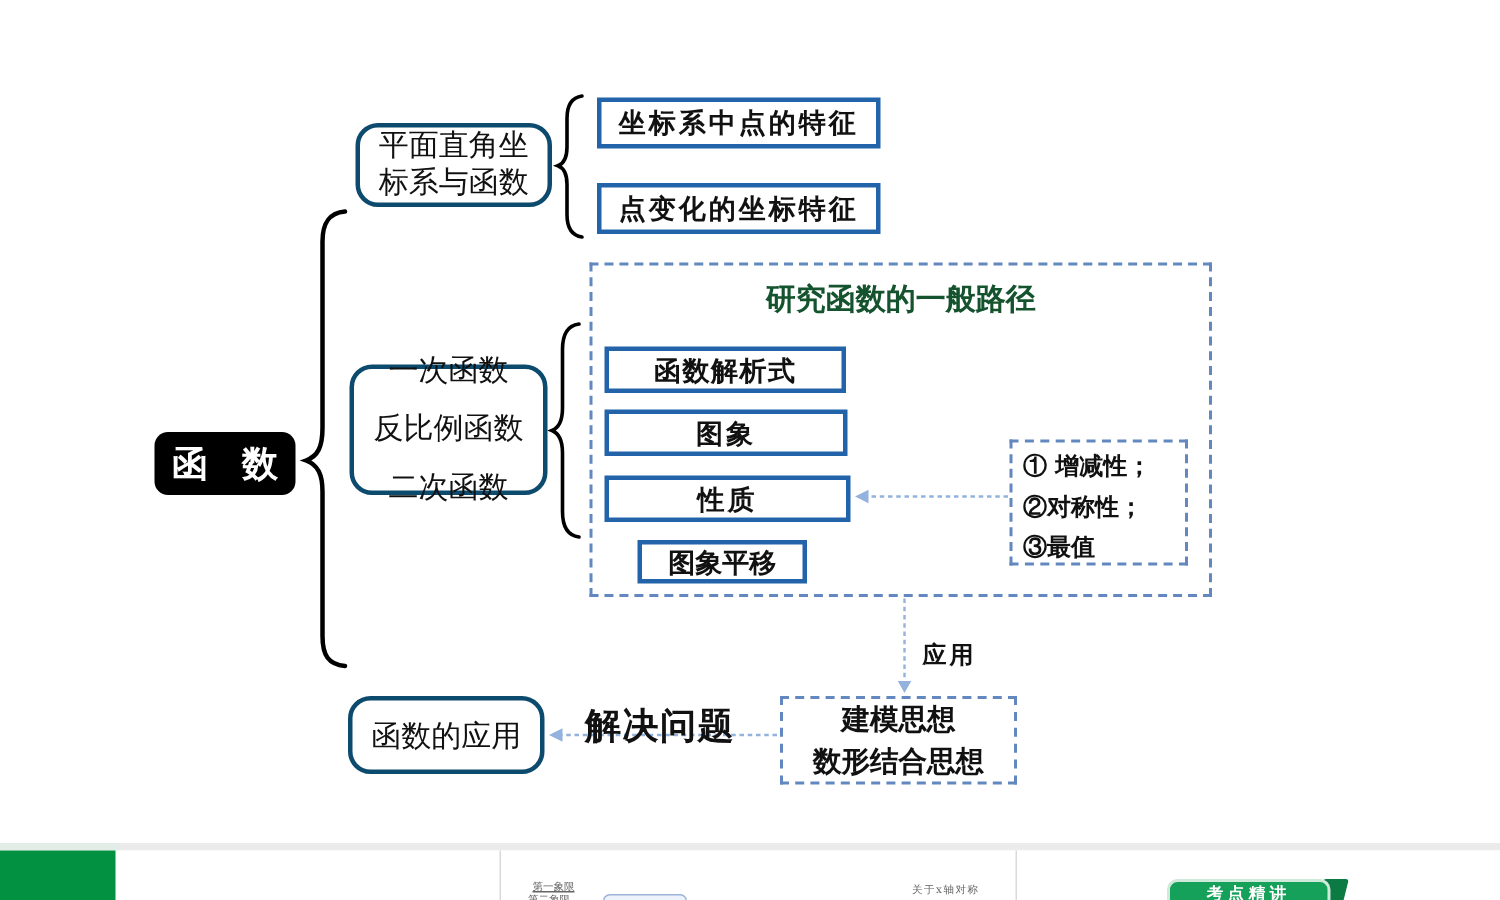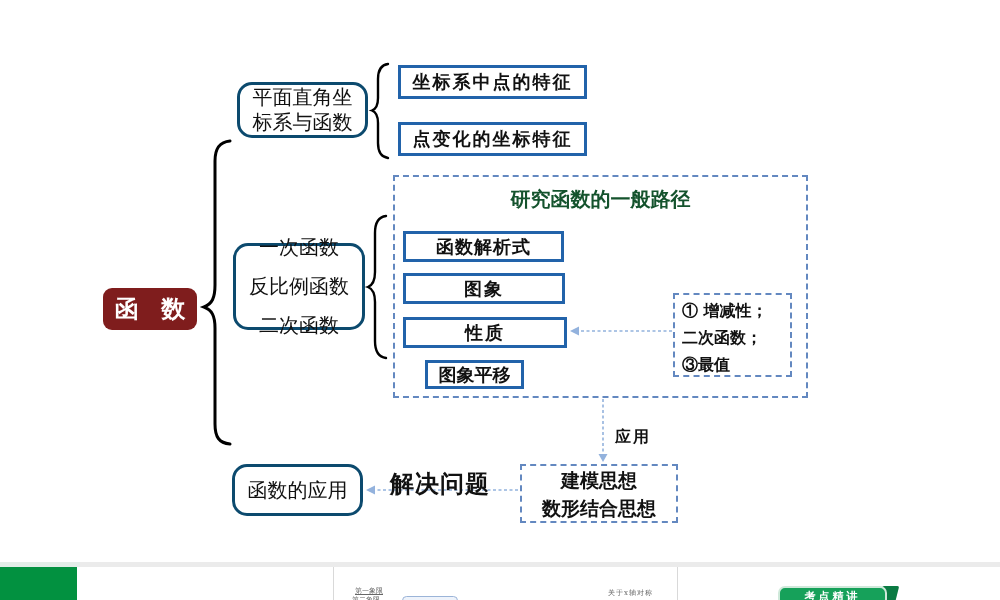--- a/index.html
+++ b/index.html
@@ -5,21 +5,21 @@
   html,body{margin:0;padding:0;background:#fff;}
   #stage{position:relative;width:1000px;height:600px;background:#ffffff;overflow:hidden;
          font-family:"Liberation Sans",sans-serif;}
   .abs{position:absolute;box-sizing:border-box;}
   .preline{white-space:pre-line;}
 
   
   .rbox{border:3px solid #0c4a6e;border-radius:15px;background:#fff;color:#111;
         font-weight:400;text-align:center;display:flex;align-items:center;justify-content:center;}
   
-  .root{background:#7f1d1d;color:#fff;border-radius:9px;font-weight:700;
+  .root{background:#000000;color:#fff;border-radius:9px;font-weight:700;
         display:flex;align-items:center;justify-content:center;letter-spacing:8px;}
   
   .leaf{border:3px solid #2263aa;background:#fff;color:#111;text-align:center;
         display:flex;align-items:center;justify-content:center;
         font-family:"DejaVu Serif",serif;font-weight:600;}
   
   .dashed{border:2px dashed #6388c0;background:transparent;}
   .kai{font-family:"DejaVu Serif",serif;font-weight:600;color:#111;}
 
   
@@ -69,24 +69,24 @@
   <div class="abs rbox preline" style="left:233px;top:243px;width:132px;height:87px;font-size:20px;line-height:39px;">一次函数
 反比例函数
 二次函数</div>
 
   <div class="abs dashed" style="left:393px;top:175px;width:415px;height:223px;"></div>
   <div class="abs" style="left:393px;top:186px;width:415px;text-align:center;font-size:20px;font-weight:700;color:#14532d;">研究函数的一般路径</div>
 
   <div class="abs leaf" style="left:403px;top:231px;width:161px;height:31px;font-size:18px;letter-spacing:1px;">函数解析式</div>
   <div class="abs leaf" style="left:403px;top:273px;width:162px;height:31px;font-size:18px;letter-spacing:2px;">图象</div>
   <div class="abs leaf" style="left:403px;top:317px;width:164px;height:31px;font-size:18px;letter-spacing:2px;">性质</div>
-  <div class="abs leaf" style="left:425px;top:360px;width:99px;height:29px;font-size:18px;">图象平移</div>
+  <div class="abs leaf" style="left:425px;top:360px;width:113px;height:29px;font-size:18px;">图象平移</div>
 
   <div class="abs dashed kai preline" style="left:673px;top:293px;width:119px;height:84px;font-size:16px;line-height:27px;padding:2px 0 0 7px;">① 增减性；
-二次函数；
+②对称性；
 ③最值</div>
 
   <div class="abs kai" style="left:615px;top:427px;font-size:16px;letter-spacing:2px;">应用</div>
   <div class="abs kai" style="left:390px;top:468px;font-size:24px;letter-spacing:1px;">解决问题</div>
 
   <div class="abs dashed kai preline" style="left:520px;top:464px;width:158px;height:59px;font-size:19px;line-height:28px;text-align:center;">建模思想
 数形结合思想</div>
 
   <div class="abs rbox" style="left:232px;top:464px;width:131px;height:52px;font-size:20px;">函数的应用</div>
 

